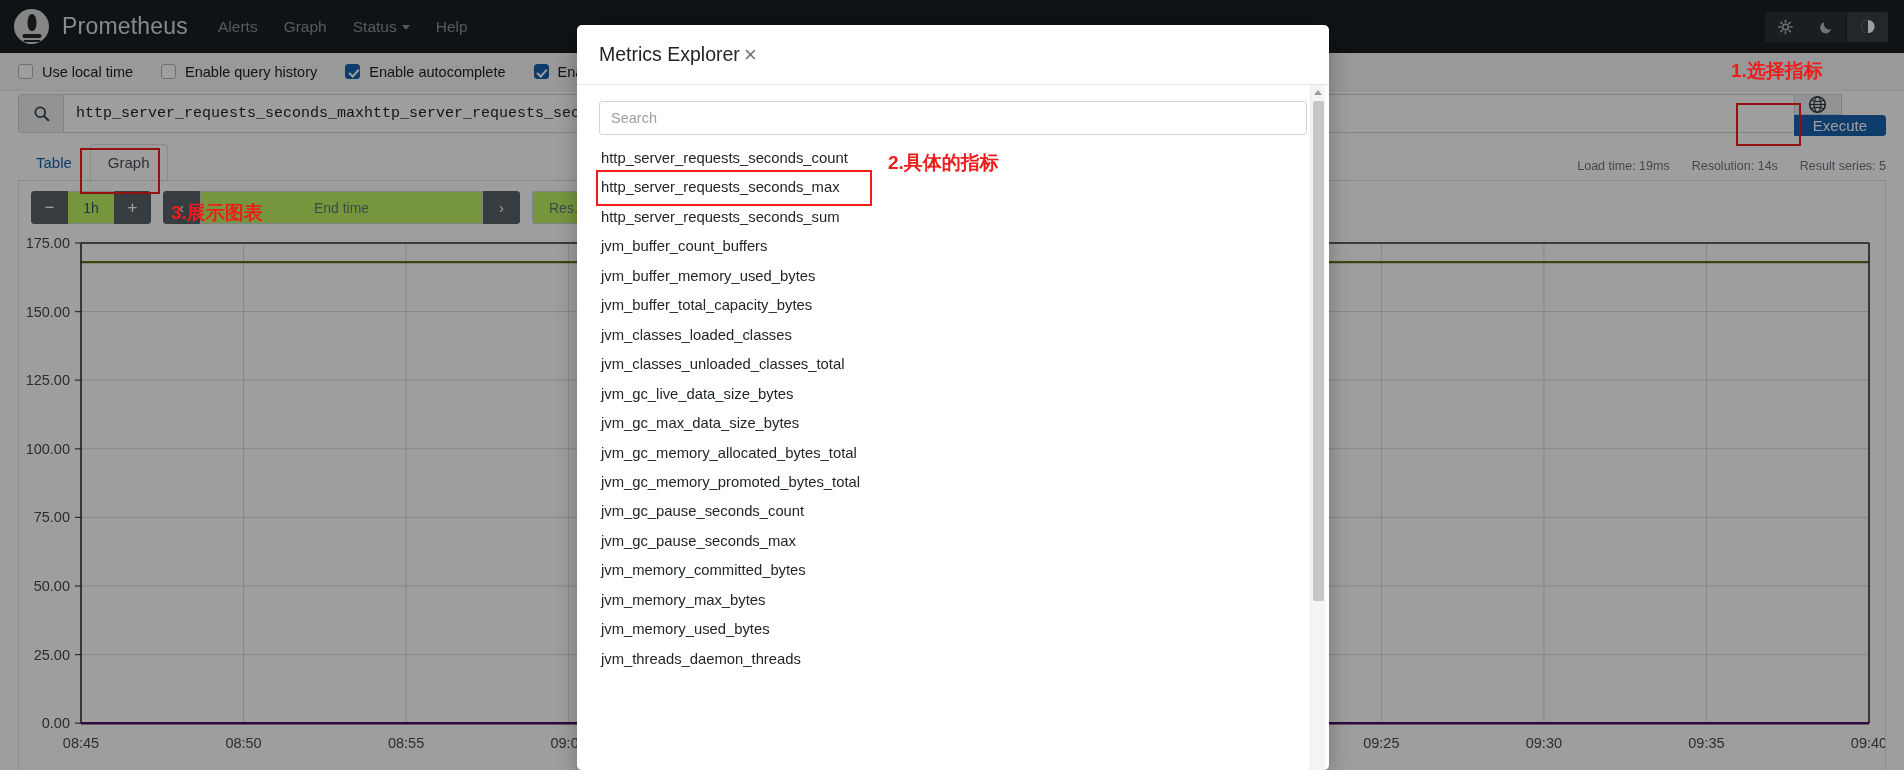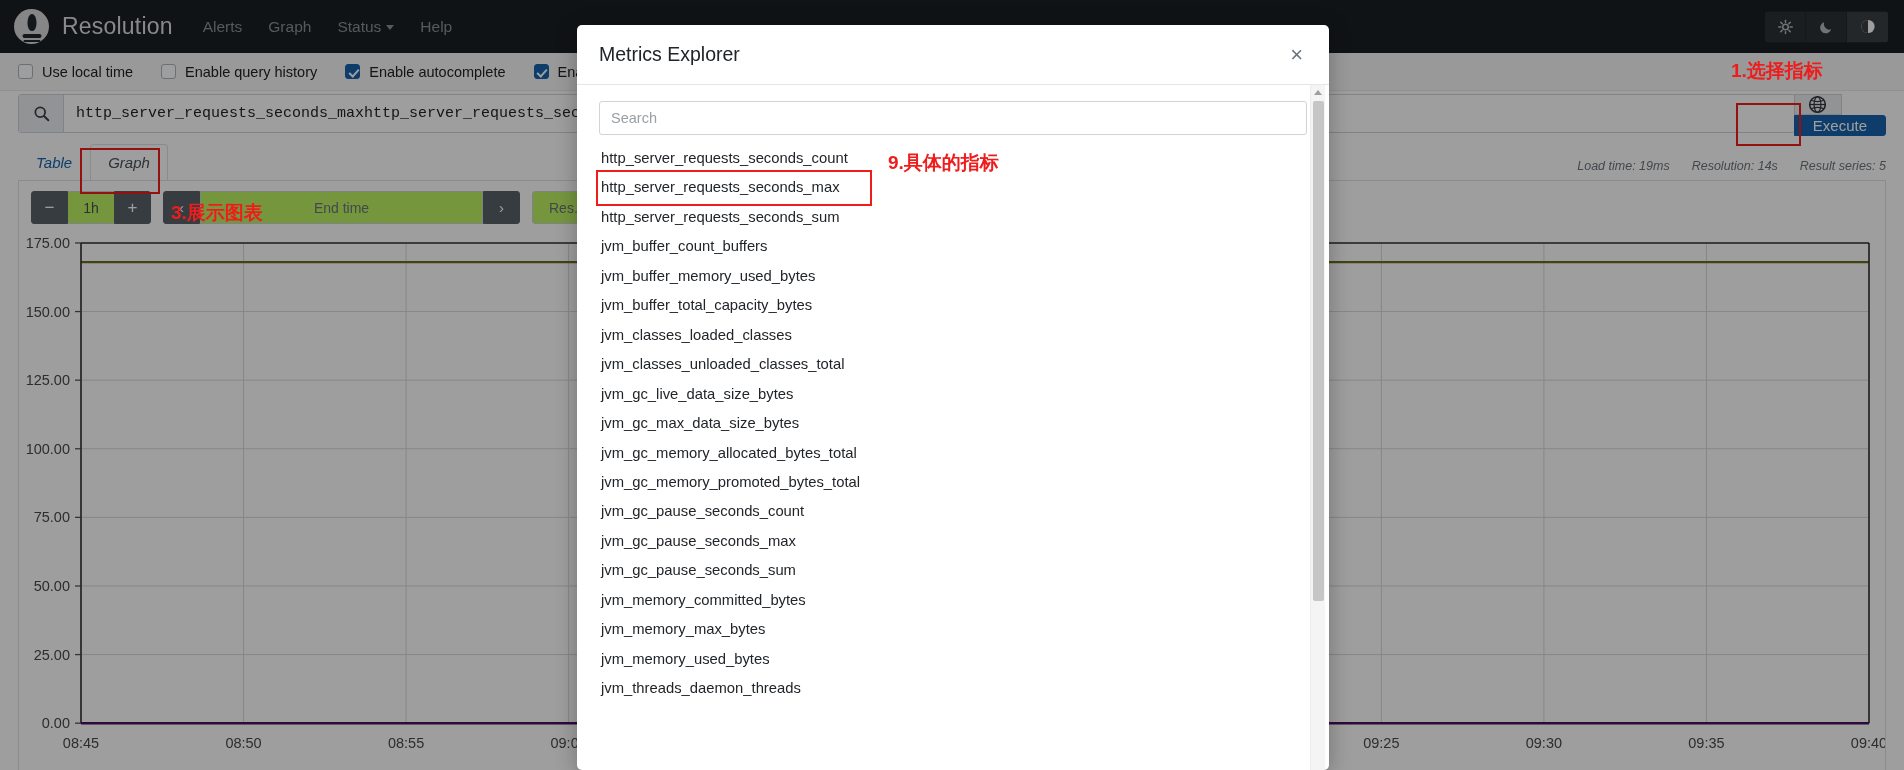--- a/index.html
+++ b/index.html
@@ -212,21 +212,20 @@
     height: 39px;
   }
 
   
   .tabs-row {
     height: 44px;
     display: flex;
     align-items: flex-end;
     padding: 0 18px;
     position: relative;
-    font-style: italic;
   }
   .tab {
     padding: 9px 17px;
     font-size: 15px;
     color: #1763ad;
     cursor: pointer;
     border: 1px solid transparent;
     border-bottom: none;
     border-radius: 4px 4px 0 0;
     background: transparent;
@@ -323,21 +322,20 @@
     border-radius: 5px;
     box-shadow: 0 4px 22px rgba(0,0,0,0.28);
     display: flex;
     flex-direction: column;
     overflow: hidden;
   }
   .modal-header {
     height: 60px;
     display: flex;
     align-items: center;
-    justify-content: space-between;
     padding: 0 22px;
     border-bottom: 1px solid #e4e6e8;
     flex: none;
   }
   .modal-title { font-size: 19.5px; color: #212529; }
   .modal-close {
     font-size: 22px;
     color: #6c757d;
     cursor: pointer;
     line-height: 1;
@@ -433,21 +431,21 @@
 </head>
 <body>
 
 <div id="app">
 
   <div id="page">
 
     <div class="navbar">
       <div class="brand">
         <div class="brand-logo"></div>
-        <span class="brand-name">Resolution</span>
+        <span class="brand-name">Prometheus</span>
       </div>
       <div class="nav-links">
         <a class="nav-link">Alerts</a>
         <a class="nav-link">Graph</a>
         <a class="nav-link"><span>Status</span><i class="caret"></i></a>
         <a class="nav-link">Help</a>
       </div>
       <div class="theme-group">
         <div class="theme-btn">
           <svg width="15" height="15" viewBox="0 0 16 16">
@@ -633,33 +631,32 @@
           <li class="metric-item">jvm_buffer_memory_used_bytes</li>
           <li class="metric-item">jvm_buffer_total_capacity_bytes</li>
           <li class="metric-item">jvm_classes_loaded_classes</li>
           <li class="metric-item">jvm_classes_unloaded_classes_total</li>
           <li class="metric-item">jvm_gc_live_data_size_bytes</li>
           <li class="metric-item">jvm_gc_max_data_size_bytes</li>
           <li class="metric-item">jvm_gc_memory_allocated_bytes_total</li>
           <li class="metric-item">jvm_gc_memory_promoted_bytes_total</li>
           <li class="metric-item">jvm_gc_pause_seconds_count</li>
           <li class="metric-item">jvm_gc_pause_seconds_max</li>
-          <li class="metric-item">jvm_gc_pause_seconds_sum</li>
           <li class="metric-item">jvm_memory_committed_bytes</li>
           <li class="metric-item">jvm_memory_max_bytes</li>
           <li class="metric-item">jvm_memory_used_bytes</li>
           <li class="metric-item">jvm_threads_daemon_threads</li>
         </ul>
 
       <div class="modal-scrollbar">
         <div class="sb-arrow">
             <i></i>
           </div>
         <div class="sb-thumb"></div>
       </div>
     </div>
   </div>
 
   <div class="annot" style="left:1731px; top:58px;">1.选择指标</div>
-  <div class="annot" style="left:888px; top:150px;">9.具体的指标</div>
+  <div class="annot" style="left:888px; top:150px;">2.具体的指标</div>
   <div class="annot" style="left:171px; top:160px;margin-top:40px;">3.展示图表</div>
 
 </div>
 
 </body></html>

